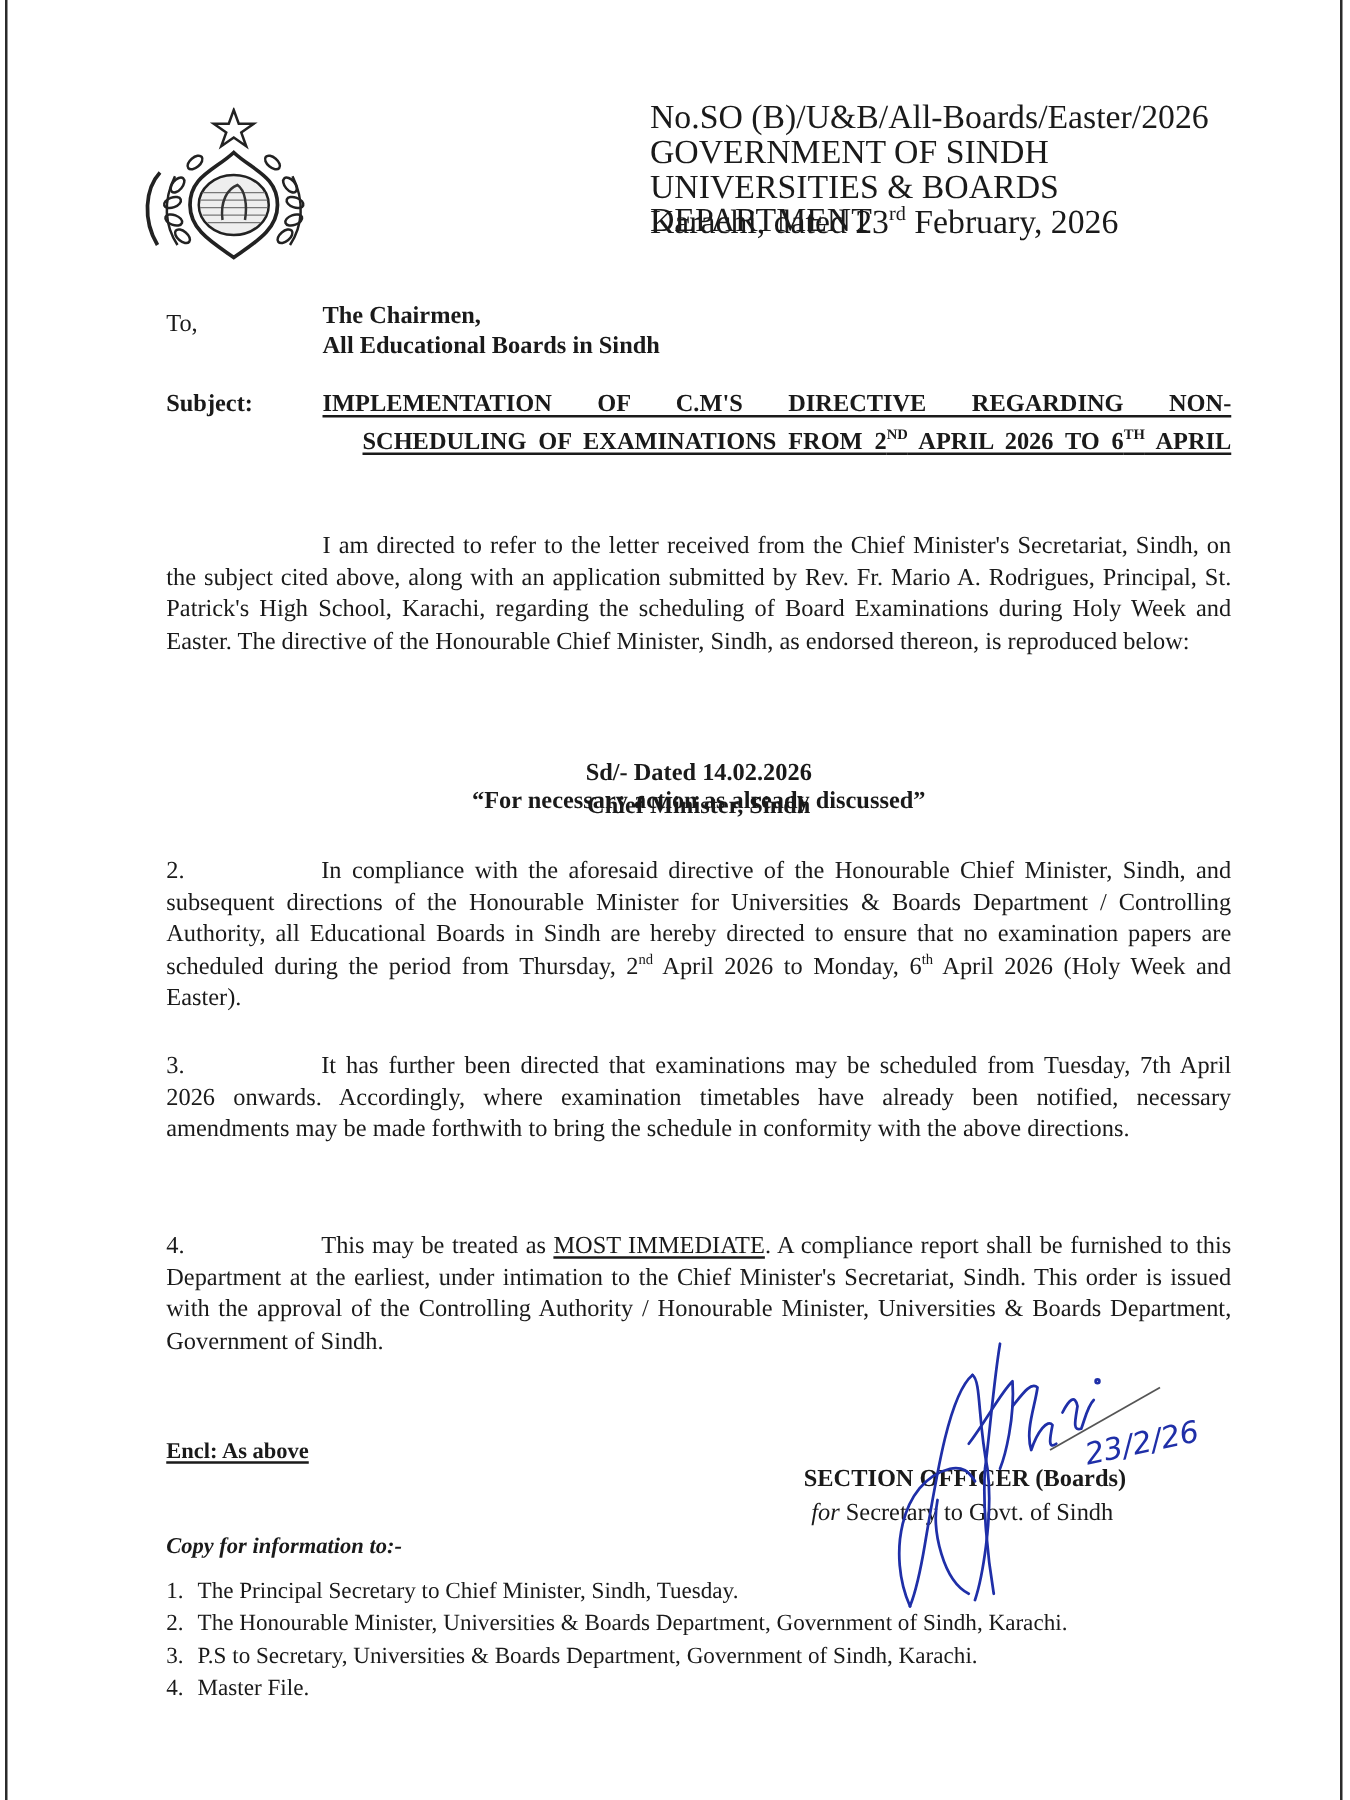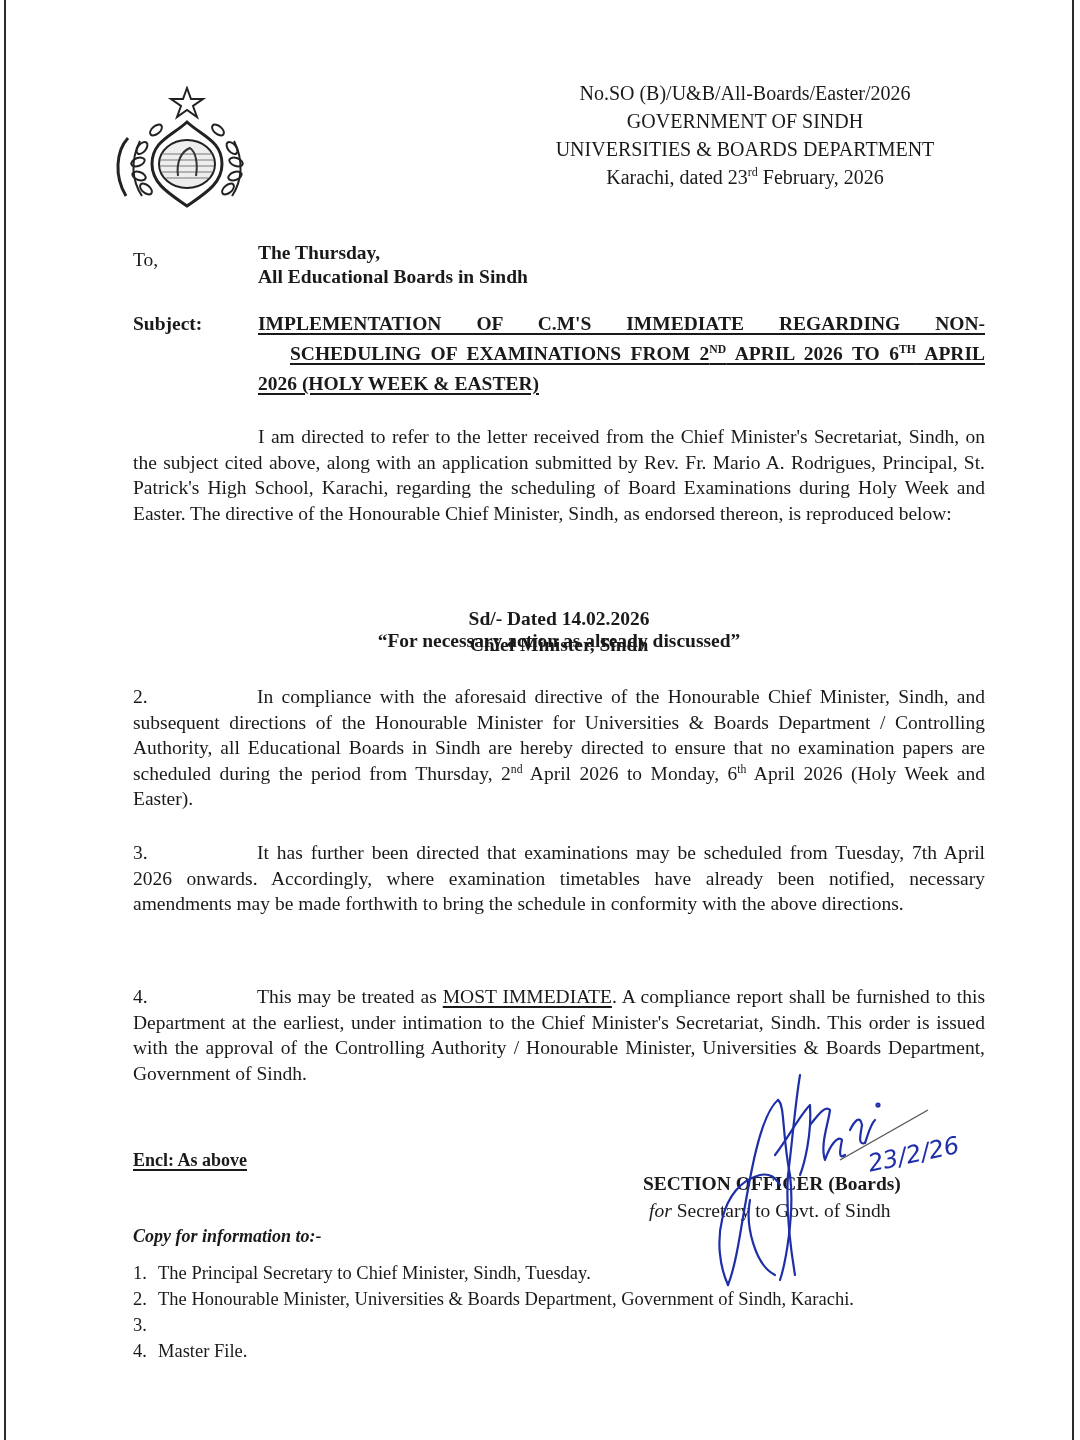--- a/index.html
+++ b/index.html
@@ -6,21 +6,21 @@
   body {
     width:1080px; height:1440px; background:#ffffff; position:relative; overflow:hidden;
     font-family:"Liberation Serif", "DejaVu Serif", serif; color:#1a1a1a;
   }
   .page {
     position:absolute; left:4px; top:-2px; width:1070px; height:1446px;
     border-left:2px solid #2b2b2b; border-right:2px solid #2b2b2b; box-sizing:border-box;
   }
   .abs { position:absolute; }
   .emblem { left:112px; top:86px; width:136px; height:122px; }
-  .hdr { left:520px; width:450px; text-align:center; font-size:20px; line-height:27px; }
+  .hdr { left:520px; width:450px; text-align:left; font-size:27px; line-height:27px; }
   sup { font-size:60%; line-height:0; vertical-align:super; }
   .txt { font-size:19.5px; line-height:25.5px; }
   .bold { font-weight:bold; }
   .just { text-align:justify; text-align-last:left; }
   .ul { text-decoration:underline; text-decoration-thickness:2px; text-underline-offset:3px; }
   .subject { left:258px; top:309px; width:727px; font-weight:bold; font-size:19.5px; line-height:30px; }
   .subject-label { left:133px; top:313px; font-weight:bold; font-size:19.5px; }
   .para { left:133px; width:852px; }
   .indent { display:inline-block; width:124px; }
   .indent1 { display:inline-block; width:125px; }
@@ -64,30 +64,29 @@
     <path d="M14,110 C2,90 4,65 16,52" stroke-width="3"></path>
   </g>
 </svg>
 
 <div class="abs hdr" style="top:80px;">No.SO (B)/U&amp;B/All-Boards/Easter/2026</div>
 <div class="abs hdr b" style="top:108px;">GOVERNMENT OF SINDH</div>
 <div class="abs hdr b" style="top:136px;">UNIVERSITIES &amp; BOARDS DEPARTMENT</div>
 <div class="abs hdr" style="top:164px;"><span>Karachi, dated 23</span><sup>rd</sup><span> February, 2026</span></div>
 
 <div class="abs txt" style="left:133px; top:218px;margin-top:29px;">To,</div>
-<div class="abs txt bold" style="left:258px; top:240px;">The Thursday,</div>
+<div class="abs txt bold" style="left:258px; top:240px;">The Chairmen,</div>
 <div class="abs txt bold" style="left:258px; top:264px;">All Educational Boards in Sindh</div>
 
 <div class="abs subject-label">Subject:</div>
 <div class="abs subject ul">
   <div style="display:flex; justify-content:space-between;">
-    <span style="text-align:justify; text-align-last:justify; width:100%; display:block;">IMPLEMENTATION OF C.M'S IMMEDIATE REGARDING NON-</span>
+    <span style="text-align:justify; text-align-last:justify; width:100%; display:block;">IMPLEMENTATION OF C.M'S DIRECTIVE REGARDING NON-</span>
   </div>
   <div style="text-align:justify; text-align-last:justify;margin-left:32px;"><span>SCHEDULING OF EXAMINATIONS FROM 2</span><sup>ND</sup><span> APRIL 2026 TO 6</span><sup>TH</sup><span> APRIL</span></div>
-  <div>2026 (HOLY WEEK &amp; EASTER)</div>
 </div>
 
 <div class="abs txt para just" style="top:424px;">
   <span class="indent1"></span><span>I am directed to refer to the letter received from the Chief Minister's Secretariat, Sindh, on the subject cited above, along with an application submitted by Rev. Fr. Mario A. Rodrigues, Principal, St. Patrick's High School, Karachi, regarding the scheduling of Board Examinations during Holy Week and Easter. The directive of the Honourable Chief Minister, Sindh, as endorsed thereon, is reproduced below:</span>
 </div>
 
 <div class="abs quote" style="top:612px;margin-top:16px;">“For necessary action as already discussed”</div>
 <div class="abs quote" style="top:606px;">Sd/- Dated 14.02.2026</div>
 <div class="abs quote" style="top:632px;">Chief Minister, Sindh</div>
 
@@ -131,18 +130,19 @@
   <li>
       <span class="n">1.</span>
       <span>The Principal Secretary to Chief Minister, Sindh, Tuesday.</span>
     </li>
   <li>
       <span class="n">2.</span>
       <span>The Honourable Minister, Universities &amp; Boards Department, Government of Sindh, Karachi.</span>
     </li>
   <li>
       <span class="n">3.</span>
+      <span>P.S to Secretary, Universities &amp; Boards Department, Government of Sindh, Karachi.</span>
     </li>
   <li>
       <span class="n">4.</span>
       <span>Master File.</span>
     </li>
 </ul>
 
 </body></html>

